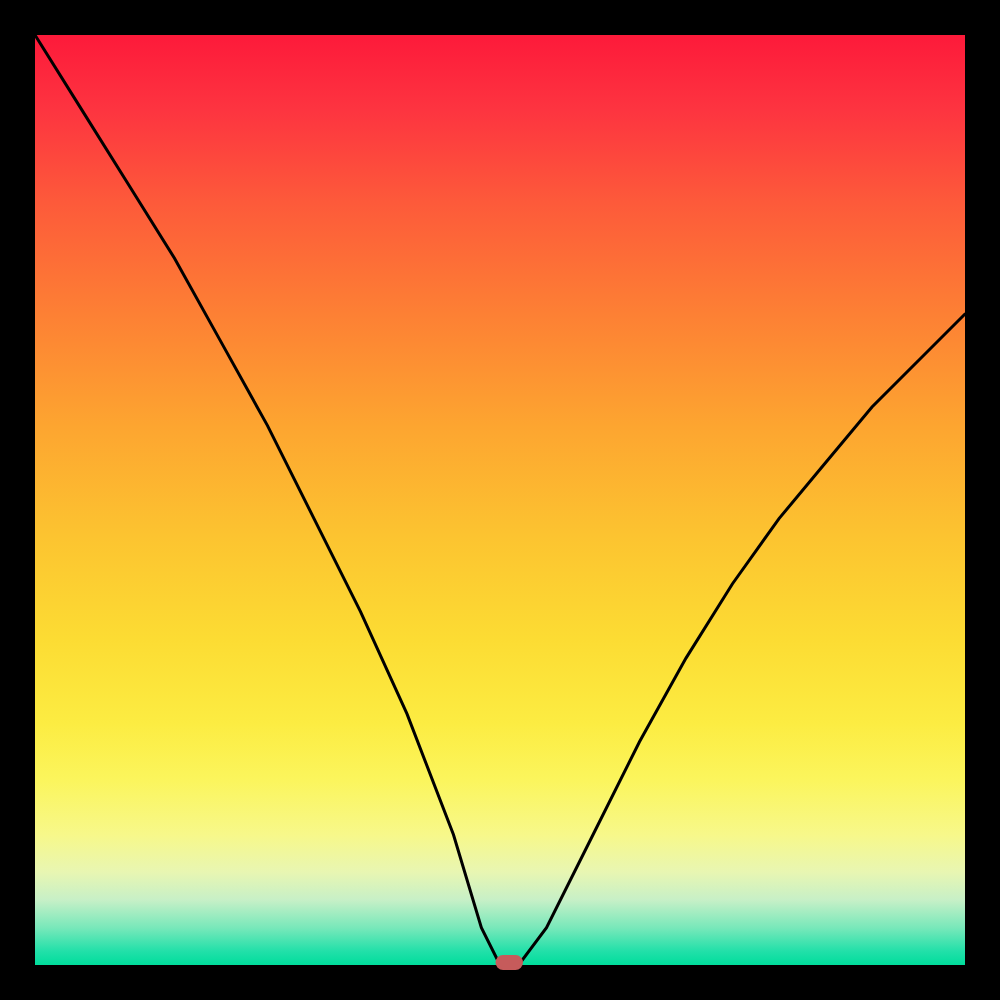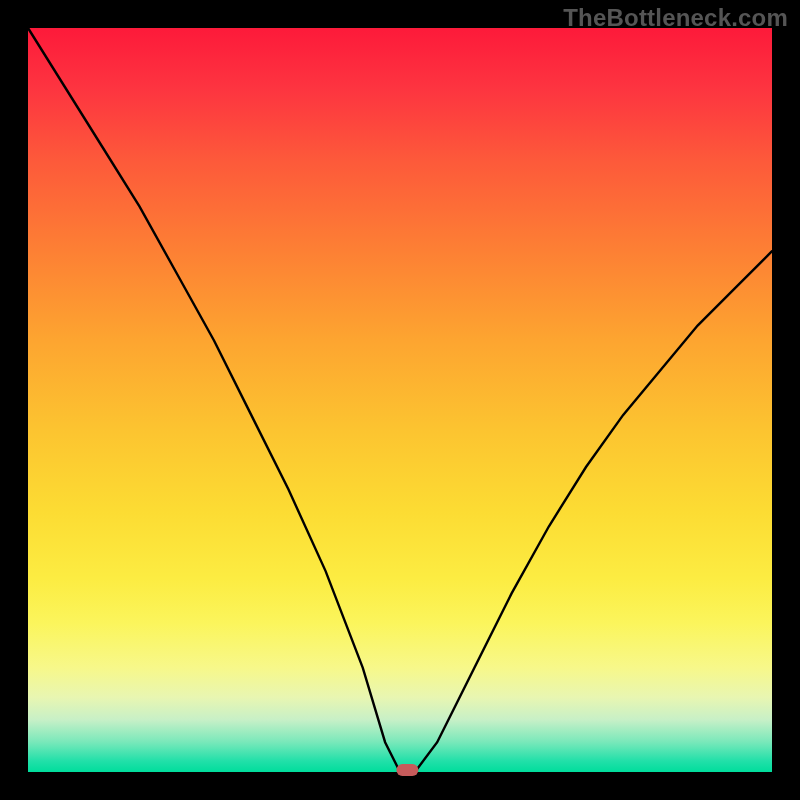--- a/index.html
+++ b/index.html
@@ -69,21 +69,20 @@
   }
   .marker {
     fill: #c65b5b;
     stroke: none;
   }
 </style>
 </head>
 <body>
 
 <div class="frame">
-  <div class="watermark">TheBottleneck.com</div>
 
   <div class="plot">
     <svg class="curve" viewBox="0 0 744 744">
       <path d="M0.0 0.0 L37.2 59.5 L74.4 119.0 L111.6 178.6 L148.8 245.5 L186.0 312.5 L223.2 386.9 L260.4 461.3 L297.6 543.1 L334.8 639.8 L357.1 714.2 L372.0 744.0 L386.9 744.0 " id="curveL"></path>
       <path d="M372.0 744.0 L386.9 744.0 L409.2 714.2 L446.4 639.8 L483.6 565.4 L520.8 498.5 L558.0 439.0 L595.2 386.9 L632.4 342.2 L669.6 297.6 L706.8 260.4 L744.0 223.2 " id="curveR"></path>
       <rect id="marker" class="marker" x="368.4" y="736.0" width="22" height="12" rx="6" ry="6"></rect>
     </svg>
   </div>
 </div>
 

